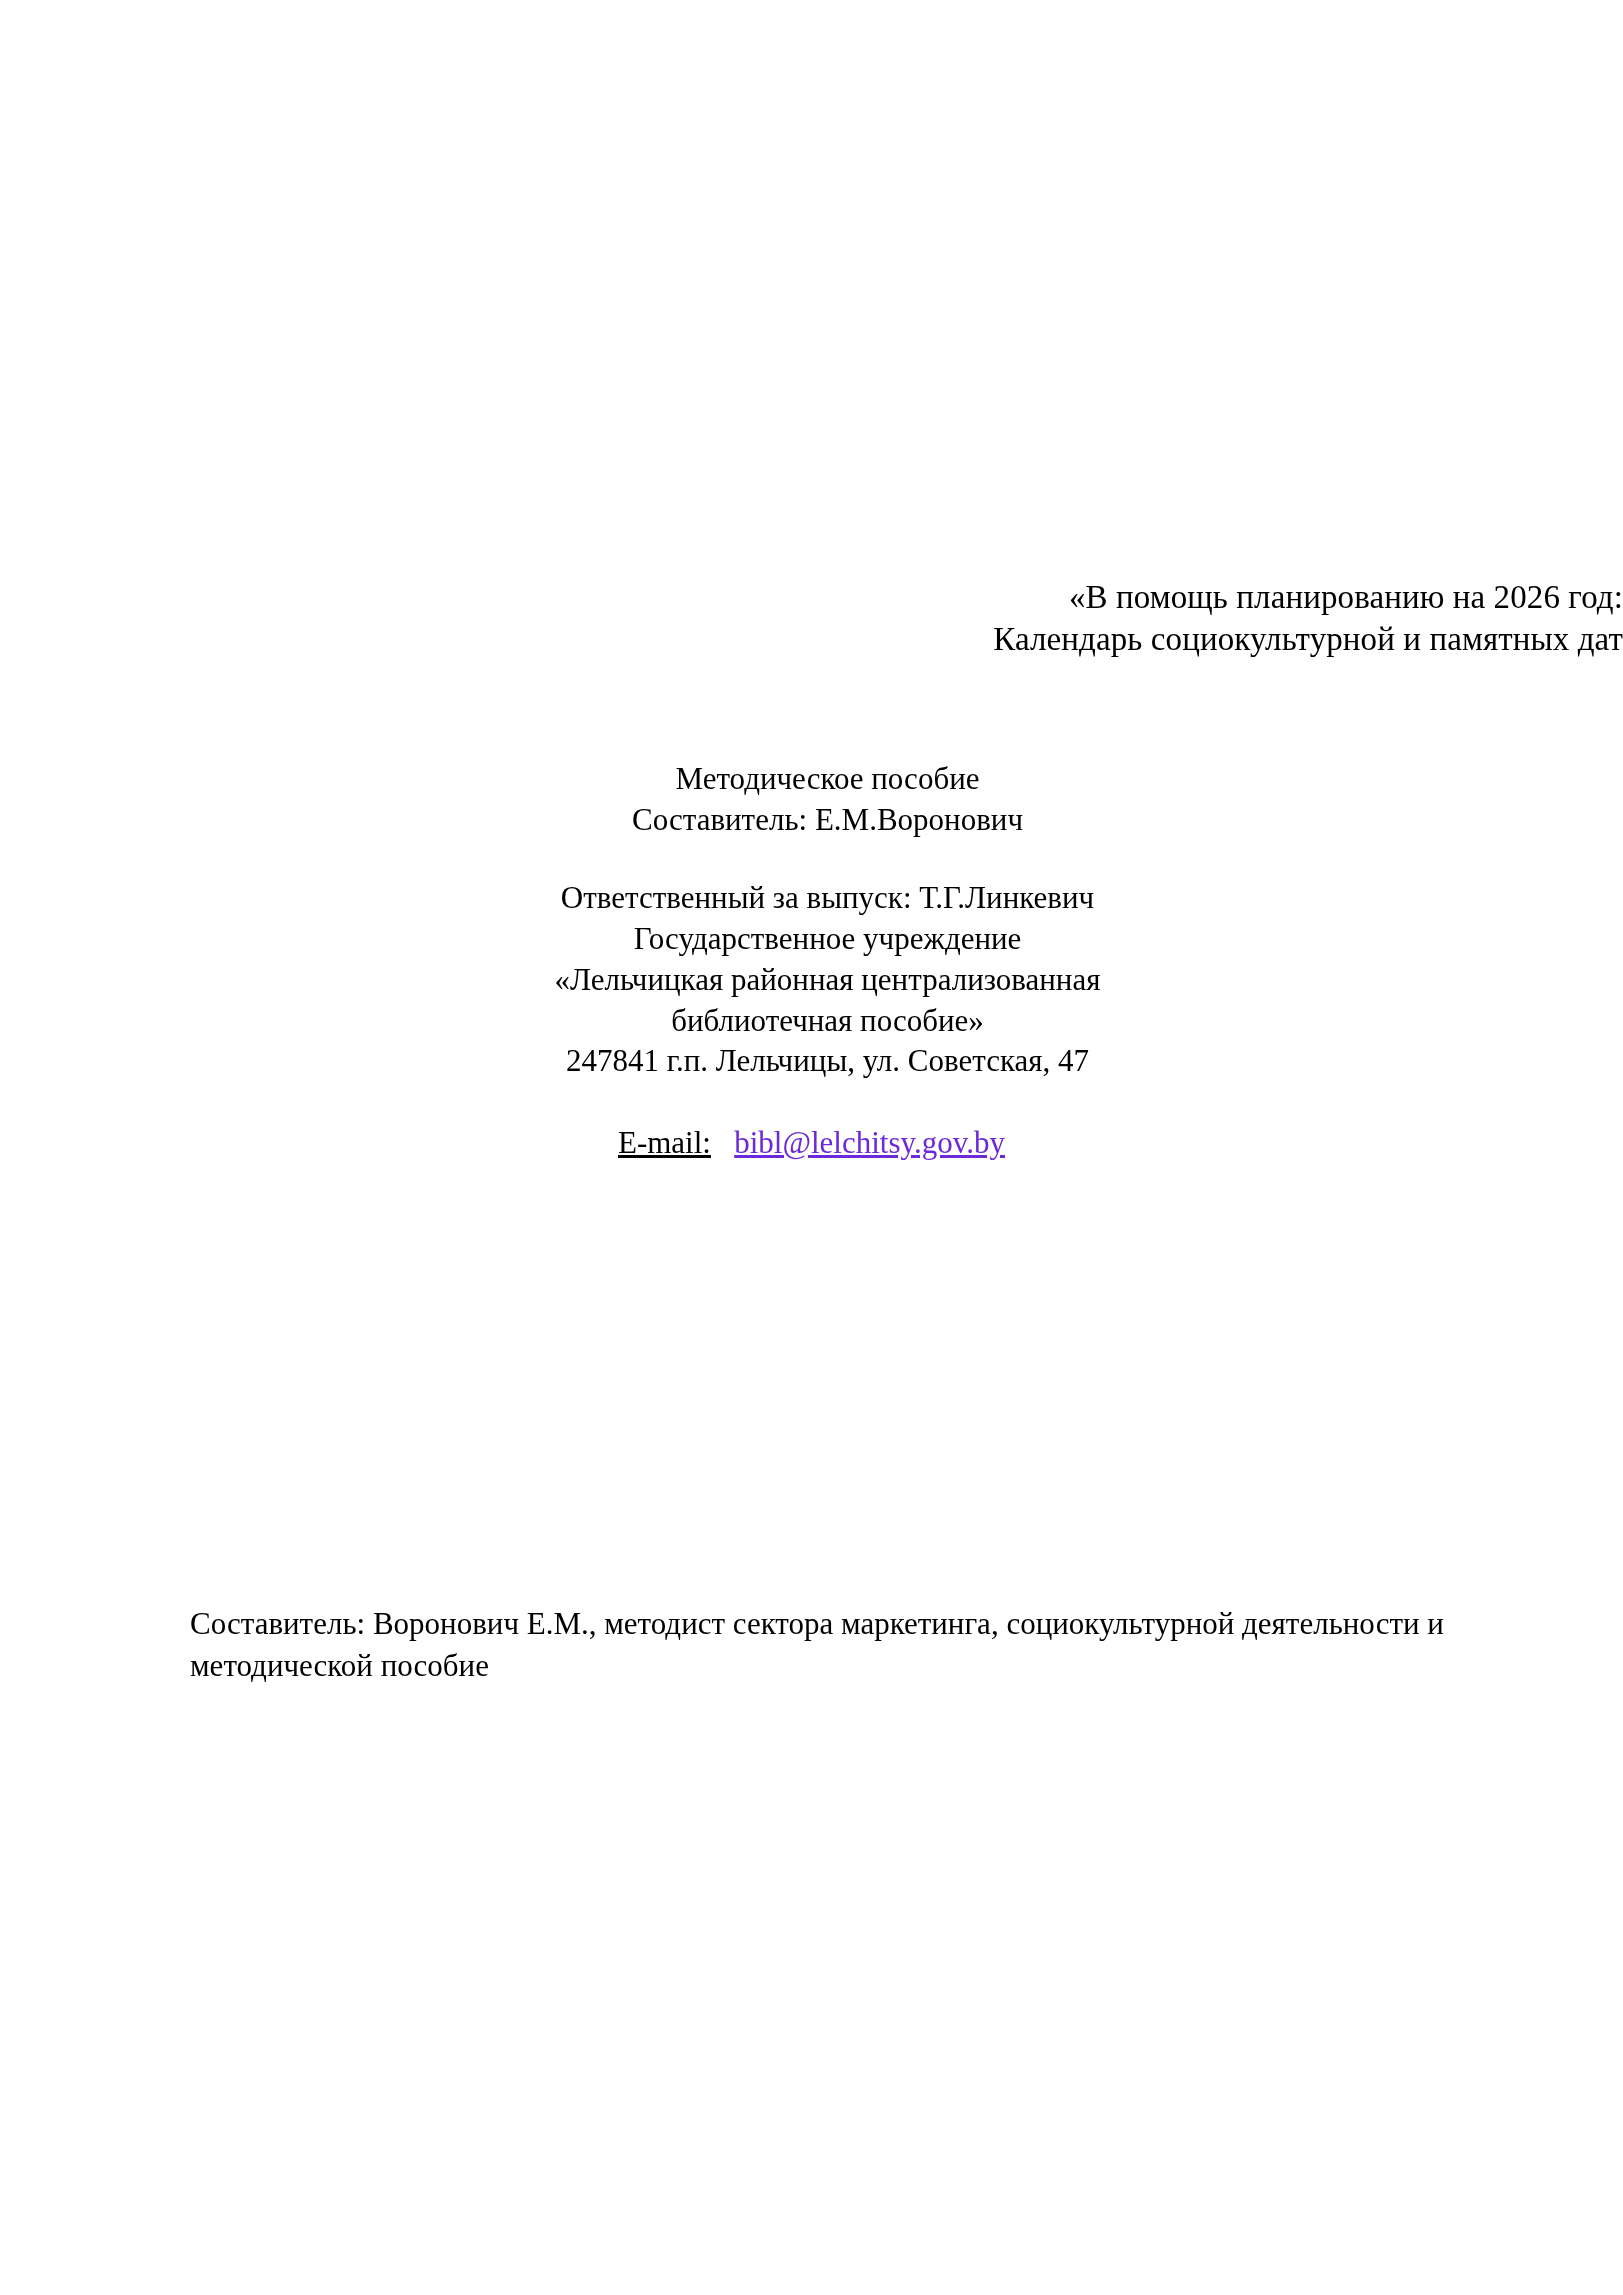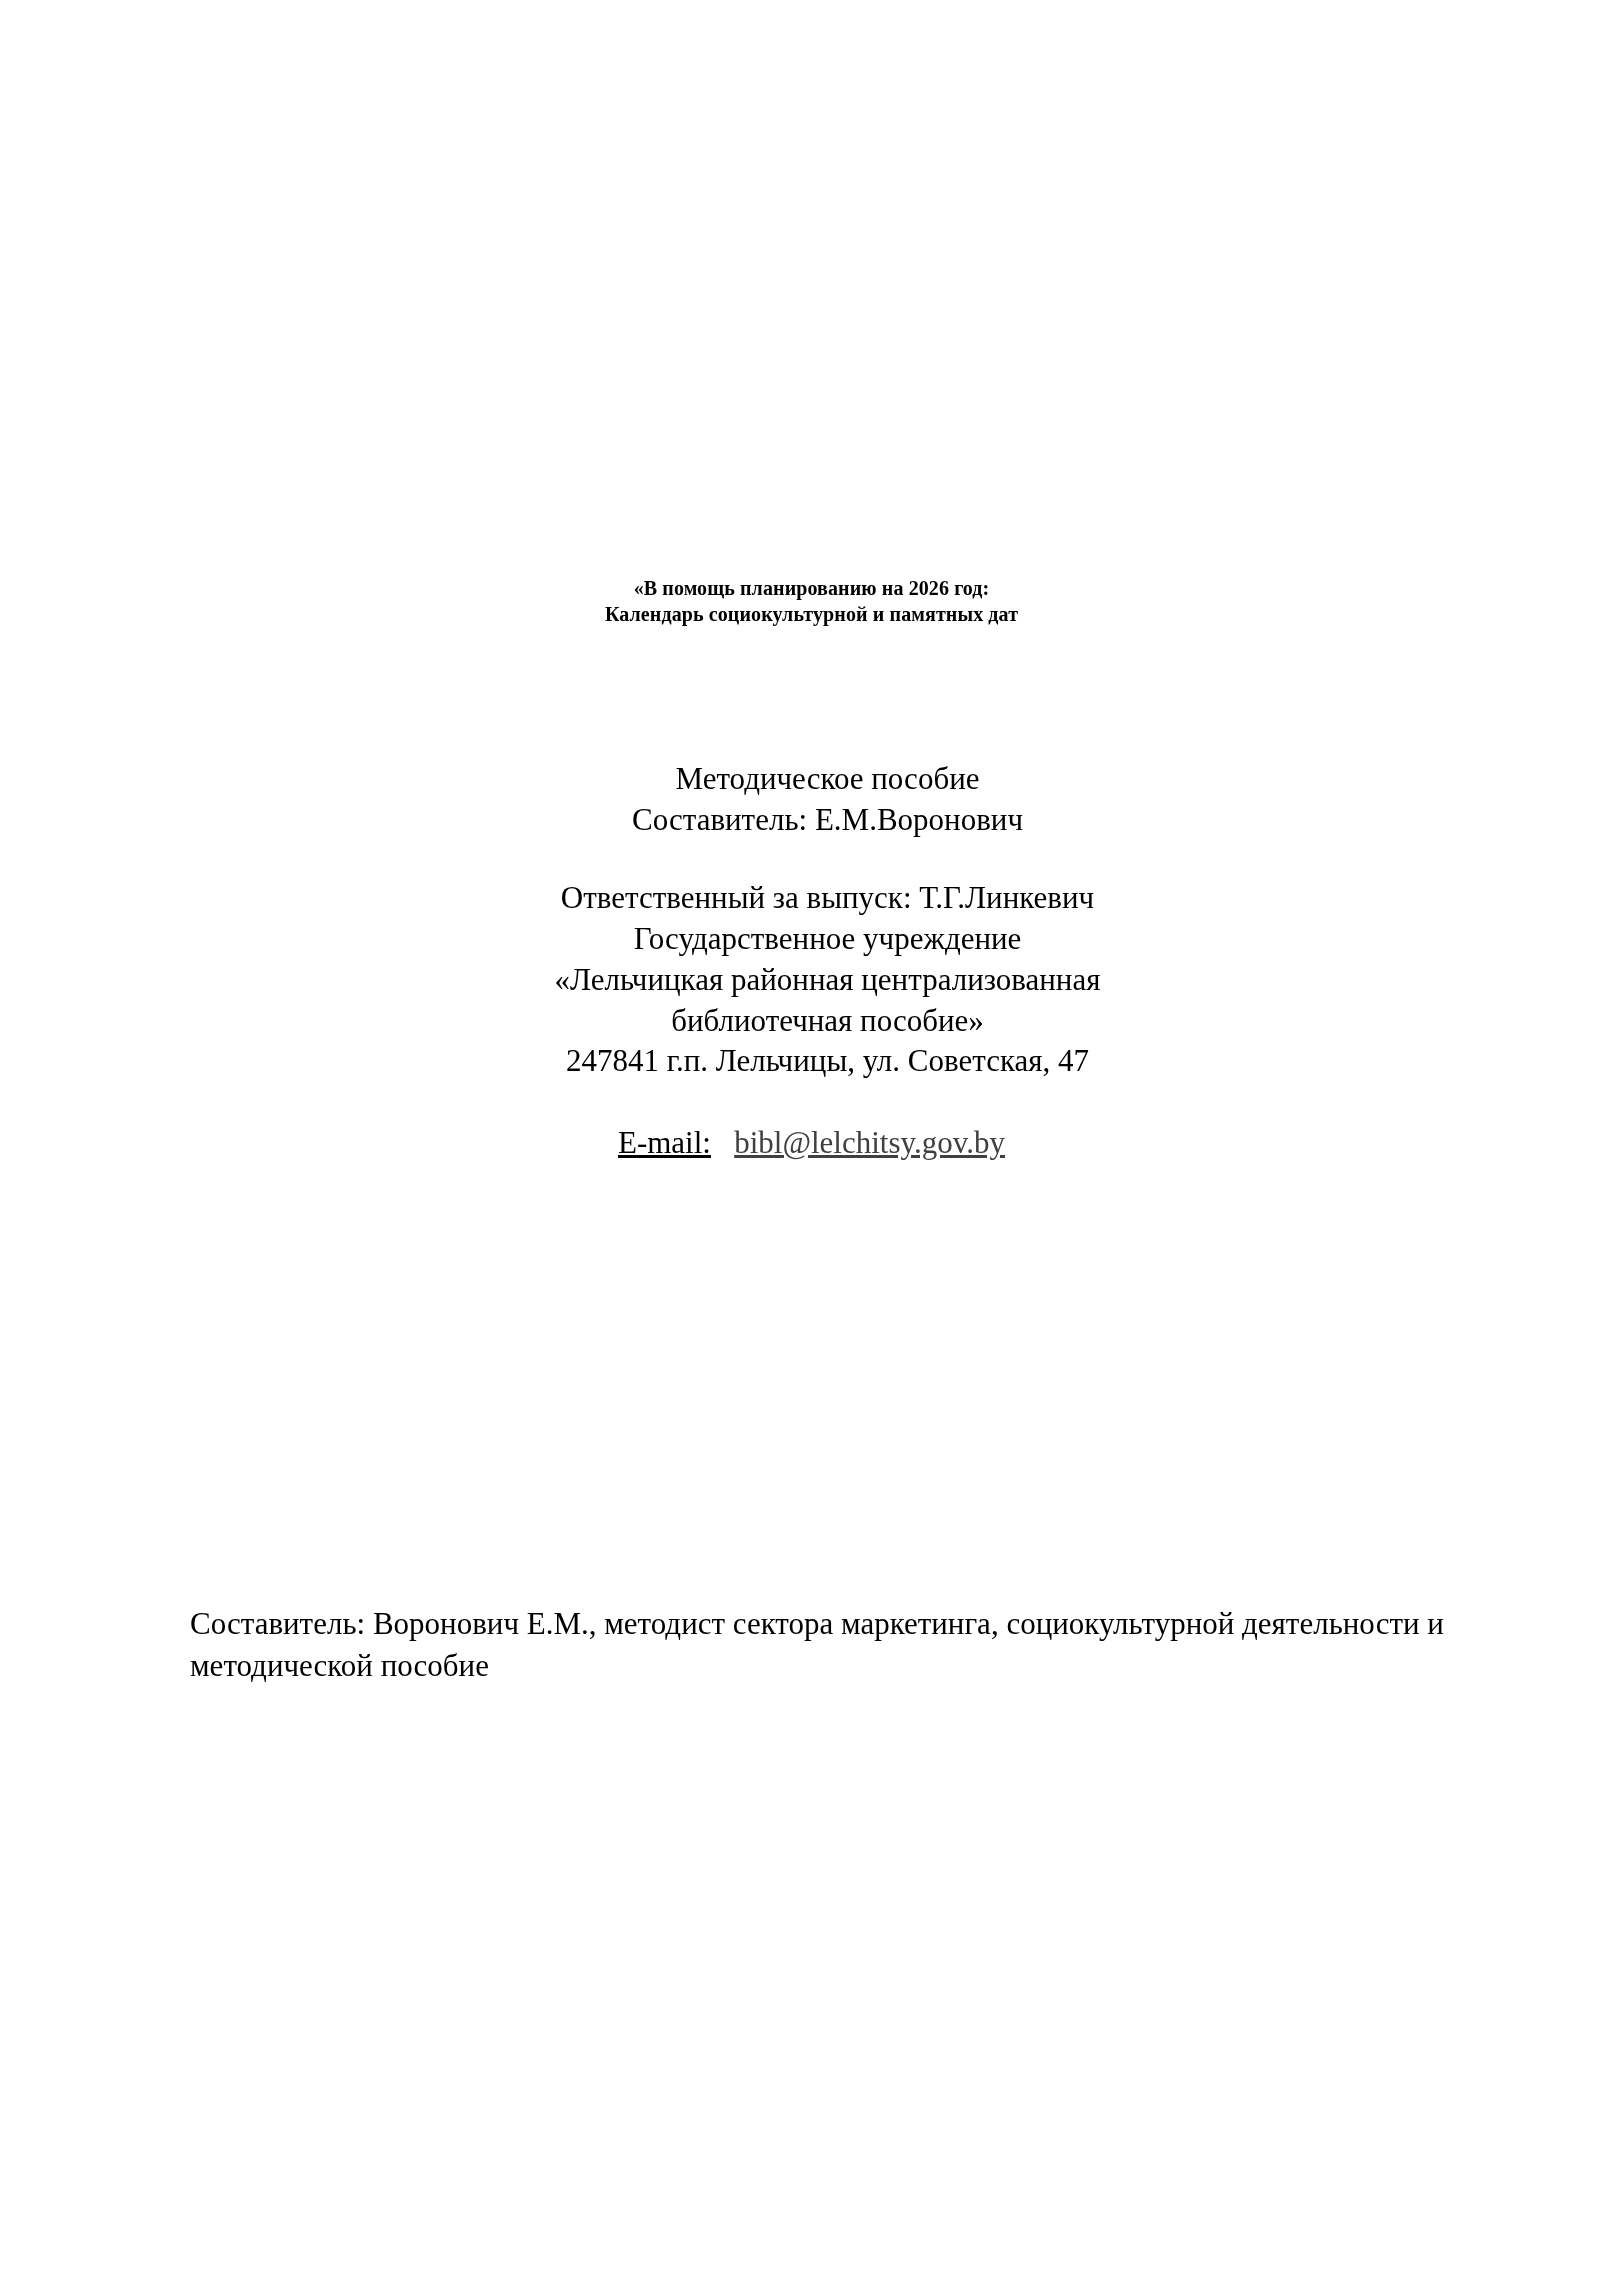--- a/index.html
+++ b/index.html
@@ -18,23 +18,23 @@
     box-sizing: border-box;
     overflow: hidden;
   }
 
   
   .title-block {
     position: absolute;
     left: 0;
     right: 0;
     top: 576px;
-    text-align: center;
-    font-weight: bold;
-    font-size: 20px;
+    text-align: right;
+    font-weight: normal;
+    font-size: 33px;
     line-height: 1.28;
     letter-spacing: 0.1px;
   }
 
   .title-line {
     display: block;
   }
 
   
   .info-block {
@@ -61,21 +61,21 @@
     display: block;
     margin-top: 41px;
     font-size: 31px;
   }
 
   .email-label {
     text-decoration: underline;
   }
 
   .email-link {
-    color: #404040;
+    color: #6d28d9;
     text-decoration: underline;
     margin-top: 12px;
   }
 
   
   .footer-note {
     position: absolute;
     left: 190px;
     right: 152px;
     top: 1603px;

